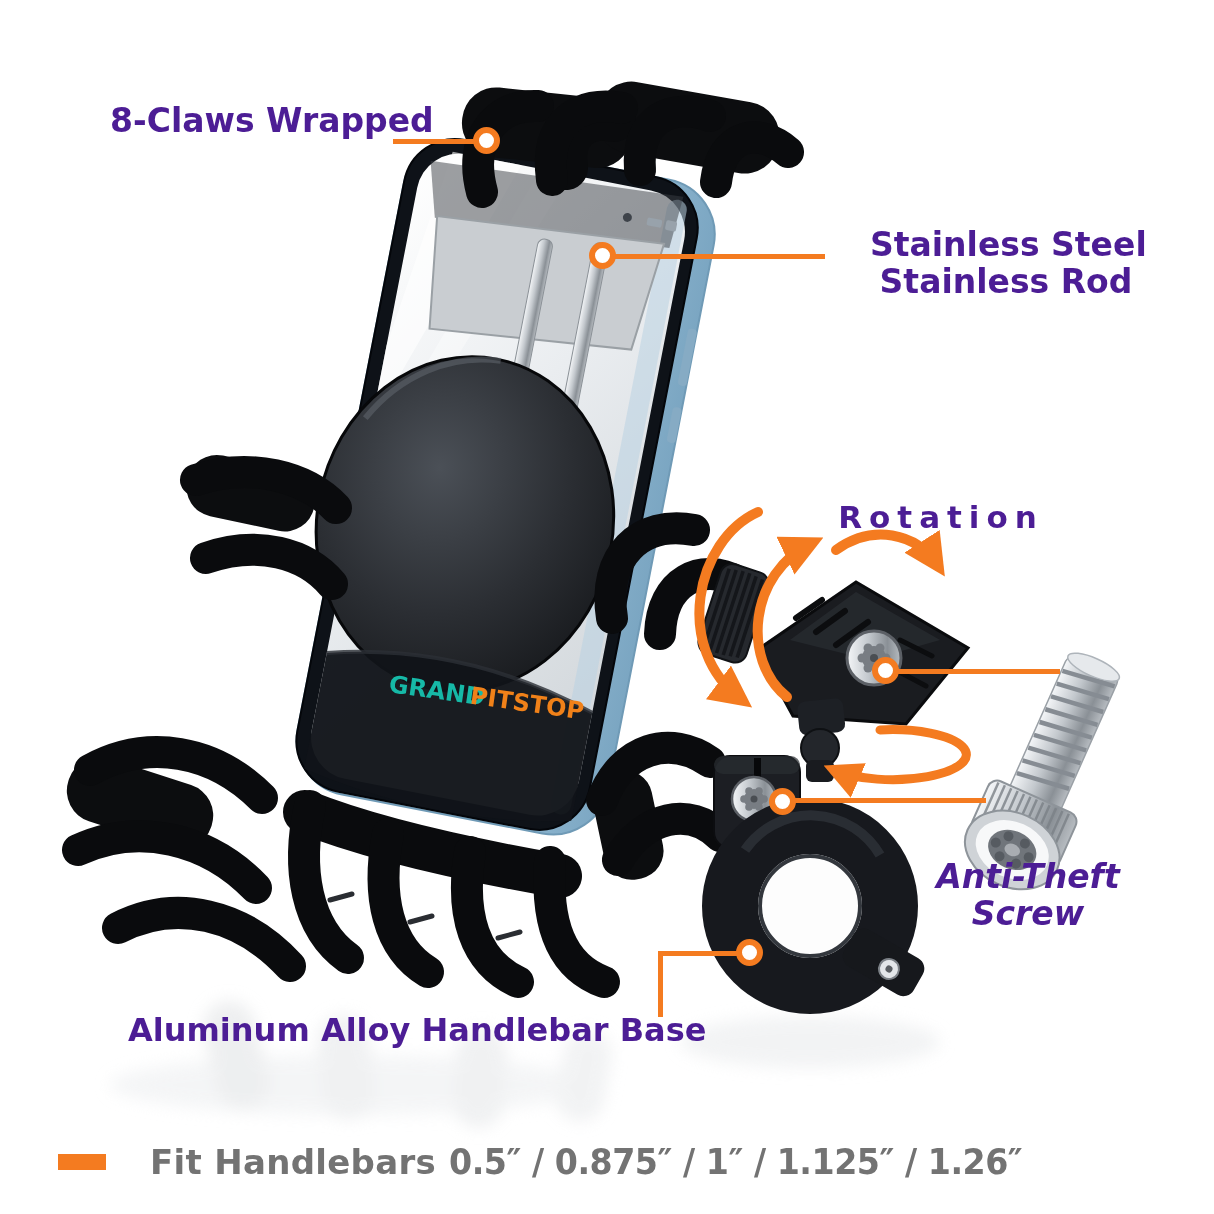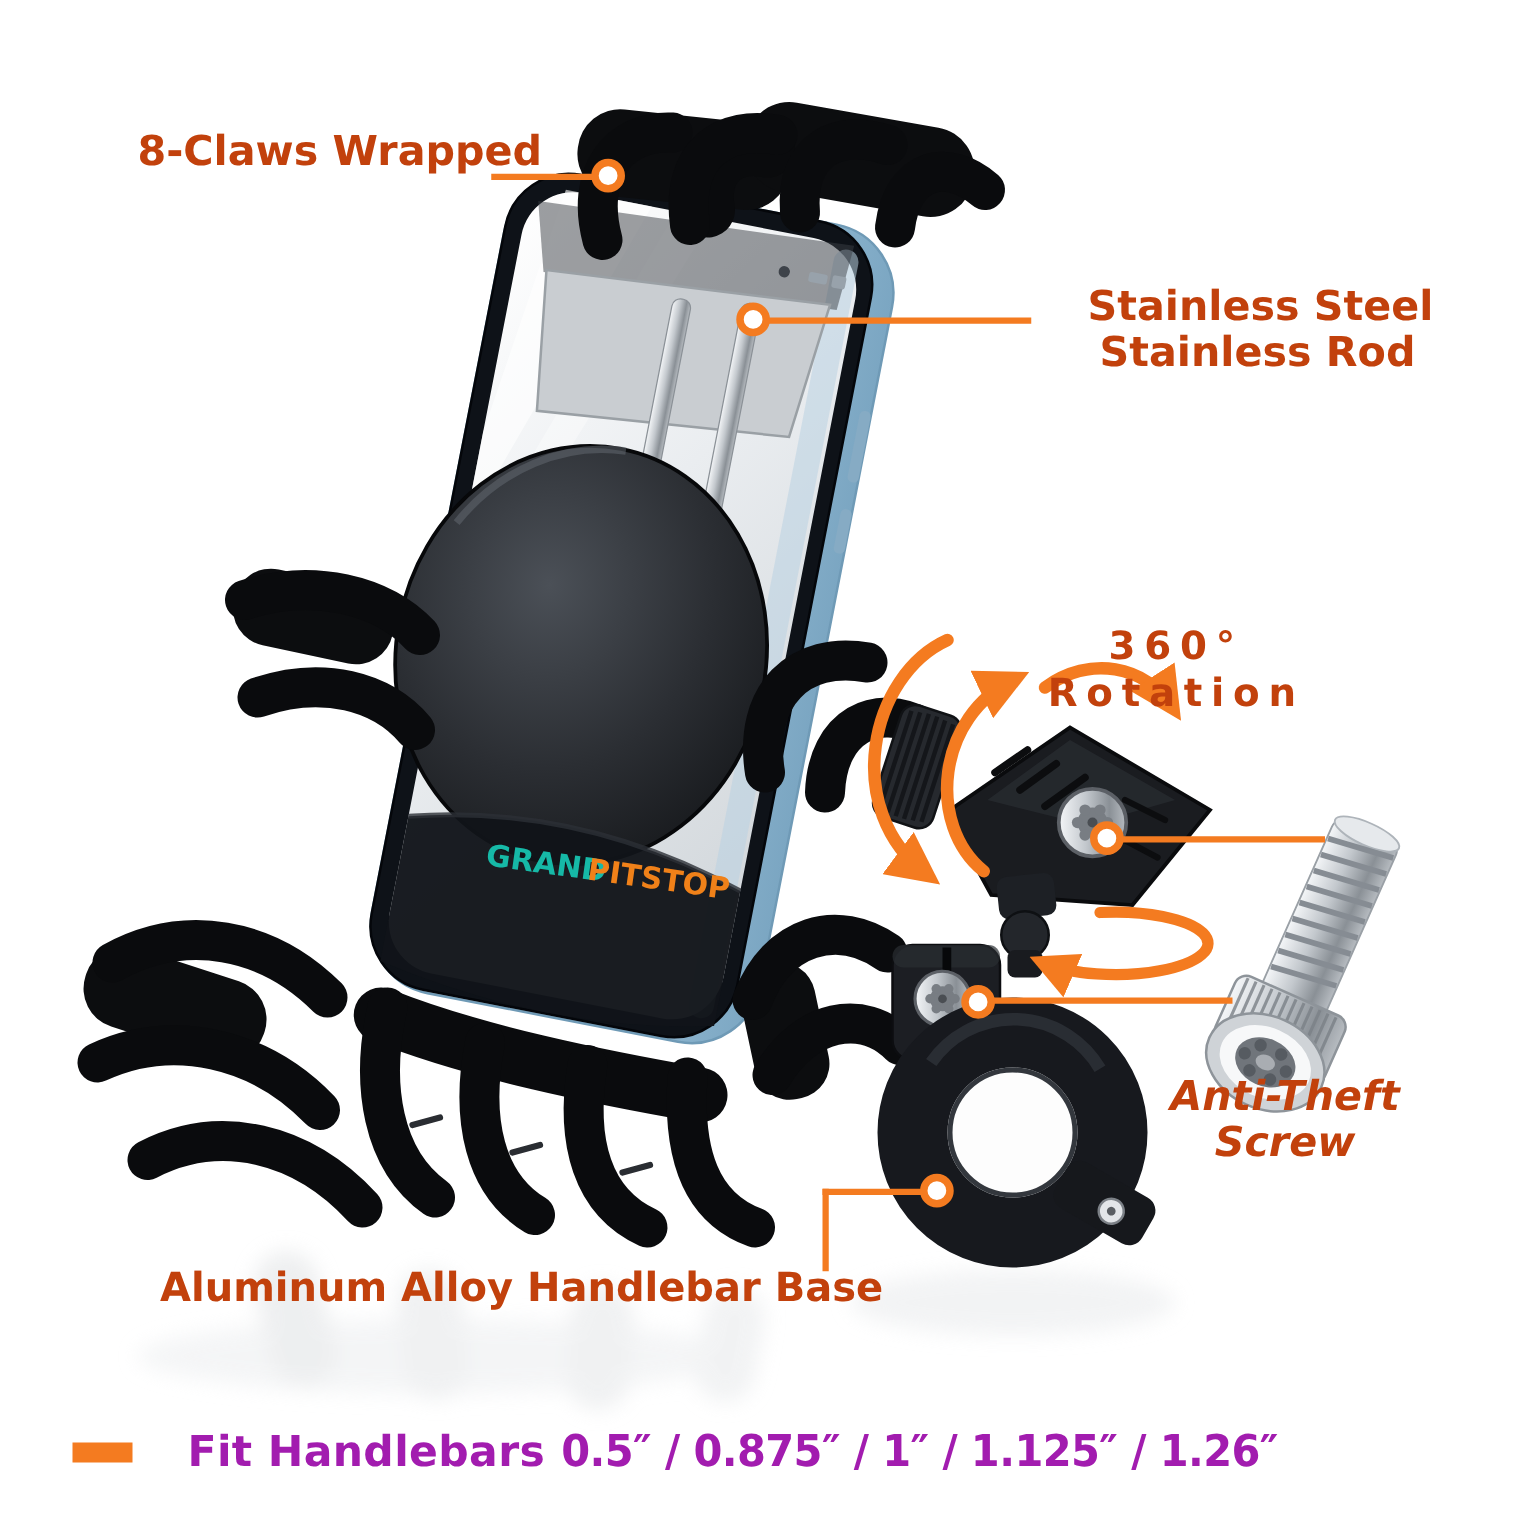--- a/index.html
+++ b/index.html
@@ -1,28 +1,28 @@
 <!DOCTYPE html>
 <html><head>
 <meta charset="utf-8">
 <style>
   html,body{margin:0;padding:0;background:#fff;}
   .canvas{position:relative;width:1214px;height:1214px;background:#fff;overflow:hidden;
           font-family:"DejaVu Sans","Liberation Sans",sans-serif;}
   svg{position:absolute;left:0;top:0;}
-  .label{position:absolute;color:#c2410c;font-weight:600;text-align:center;}
+  .label{position:absolute;color:#4c1d95;font-weight:600;text-align:center;}
   .label .ln{font-size:33px;line-height:37px;white-space:nowrap;}
   .label.rot .ln{font-size:31px;line-height:38px;font-weight:800;letter-spacing:7px;}
   .lead{position:absolute;background:#F47B20;height:5px;}
   .lead.v{width:5px;}
   .marker{position:absolute;width:27px;height:27px;border-radius:50%;
           border:6px solid #F47B20;background:#fff;box-sizing:border-box;}
   .footer{position:absolute;left:58px;top:1142px;display:flex;align-items:center;}
   .footer .bar{width:48px;height:16px;background:#F47B20;margin-right:44px;}
-  .footer .txt{font-size:34px;color:#a21caf;white-space:nowrap;display:flex;align-items:baseline;}
+  .footer .txt{font-size:34px;color:#737373;white-space:nowrap;display:flex;align-items:baseline;}
   .footer .lbl{font-weight:800;letter-spacing:0.3px;}
   .footer .sizes{font-weight:600;font-size:35px;margin-left:13px;display:inline-block;
                  transform:scaleX(.95);transform-origin:left center;letter-spacing:-0.5px;}
   .claw{stroke:#0a0b0d;stroke-width:32;fill:none;stroke-linecap:round;}
   .clawfat{stroke:#0a0b0d;stroke-width:44;fill:none;stroke-linecap:round;}
   .rib{stroke:#2a2d32;stroke-width:5;stroke-linecap:round;}
   .arrow{stroke:#F47B20;stroke-width:10;fill:none;stroke-linecap:round;}
 </style>
 </head>
 <body>
@@ -250,21 +250,20 @@
   <div class="marker" style="left:736px;top:939px;"></div>
 
   <div class="label" style="left:110px;top:102px;width:300px;">
     <div class="ln">8-Claws Wrapped</div>
   </div>
   <div class="label" style="left:822px;top:226px;width:272px;margin-left:48px;">
     <div class="ln">Stainless Steel</div>
     <div class="ln">Stainless Rod</div>
   </div>
   <div class="label rot" style="left:806px;top:498px;width:270px;">
-    <div class="ln">360°</div>
     <div class="ln">Rotation</div>
   </div>
   <div class="label" style="left:900px;top:858px;width:256px;font-style:italic;">
     <div class="ln">Anti-Theft</div>
     <div class="ln">Screw</div>
   </div>
   <div class="label" style="left:128px;top:1012px;width:560px;">
     <div class="ln" style="font-size:32px;">Aluminum Alloy Handlebar Base</div>
   </div>
 

